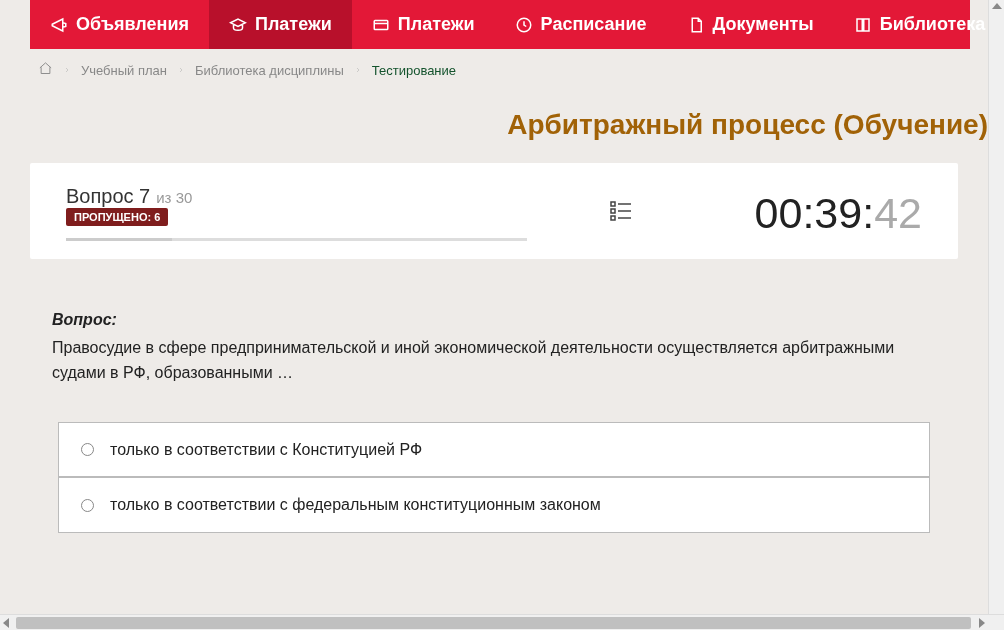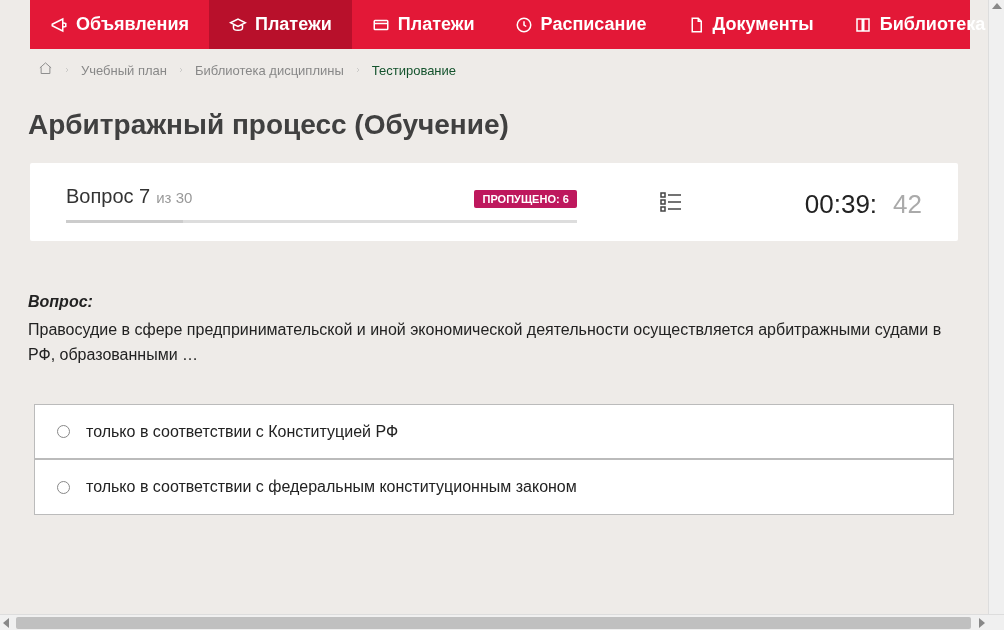--- a/index.html
+++ b/index.html
@@ -140,22 +140,22 @@
     }
     .breadcrumb-item {
       color: #888;
       cursor: pointer;
     }
     .breadcrumb-item.current {
       color: #14532d;
       cursor: default;
     }
     .page-title {
-      text-align: left;
-      color: #404040;
+      text-align: right;
+      color: #a16207;
       font-size: 28px;
       font-weight: bold;
       margin: 18px 0 22px;
       font-family: 'Segoe UI', Arial, sans-serif;
       padding-left: 28px;
     }
     .status-card {
       background: #fff;
       margin: 0 30px;
       padding: 22px 36px 18px;
@@ -163,36 +163,37 @@
       align-items: center;
       border-radius: 2px;
     }
     .question-block {
       flex: 1;
     }
     .question-line {
       display: flex;
       align-items: baseline;
       justify-content: space-between;
+      flex-direction: column;
     }
     .question-left {
       display: flex;
       align-items: baseline;
     }
     .question-num {
       font-size: 20px;
       color: #333;
     }
     .question-total {
       font-size: 15px;
       color: #999;
       margin-left: 6px;
     }
     .skipped-badge {
-      background: #be185d;
+      background: #7f1d1d;
       color: #fff;
       font-size: 11px;
       font-weight: bold;
       padding: 3px 8px;
       border-radius: 2px;
     }
     .progress-bar {
       width: 100%;
       height: 3px;
       background: #ddd;
@@ -213,32 +214,31 @@
     }
     .list-toggle svg {
       width: 28px;
       height: 24px;
       fill: none;
       stroke: #444;
       stroke-width: 1.5;
     }
     .timer {
       margin-left: 120px;
-      font-size: 26px;
+      font-size: 43px;
       color: #222;
       font-family: 'Segoe UI', Arial, sans-serif;
       display: flex;
       align-items: baseline;
     }
     .timer-seconds {
       color: #aaa;
-      margin-left: 16px;
     }
     .qa-body {
-      padding: 48px 28px 0;
+      padding: 48px 52px 0;
       font-size: 16px;
       color: #222;
       line-height: 1.6;
     }
     .qa-label {
       font-weight: bold;
       font-style: italic;
     }
     .qa-question-text {
       margin-top: 2px;

